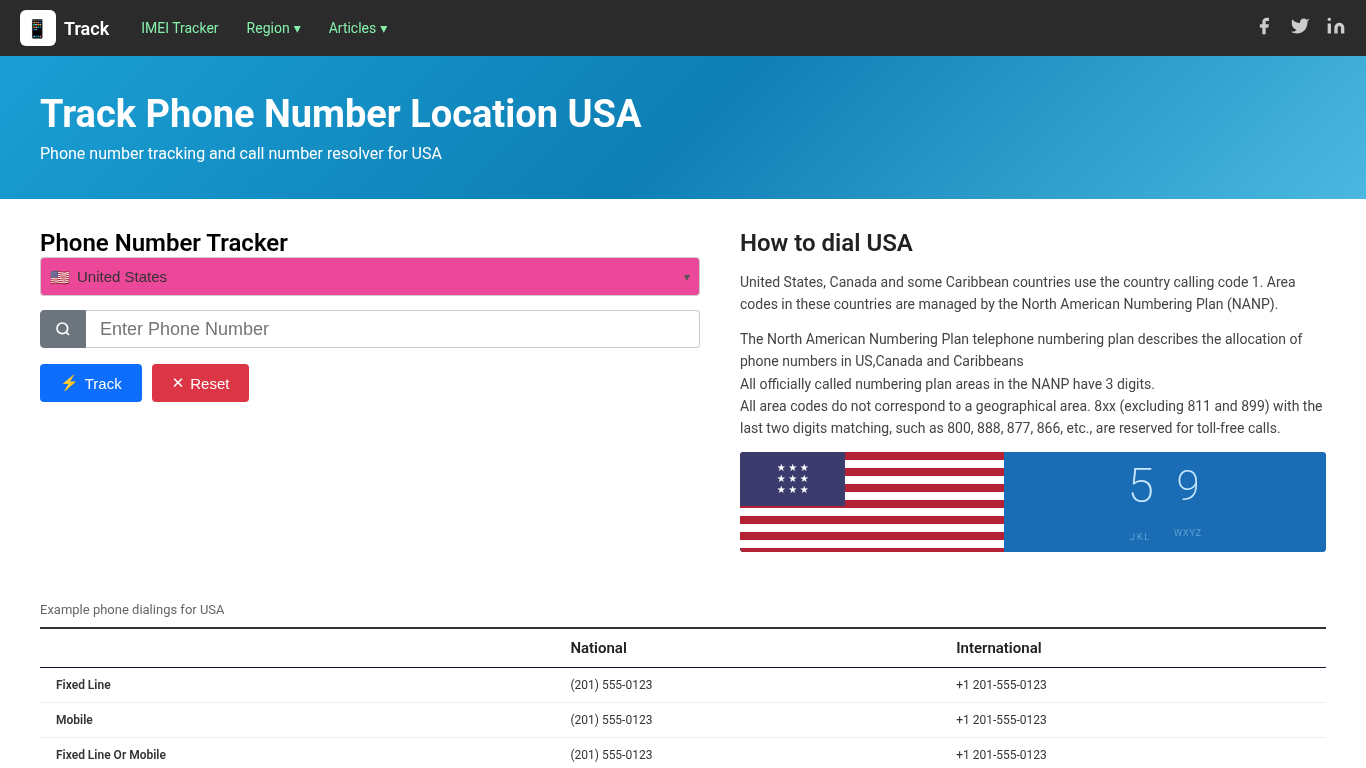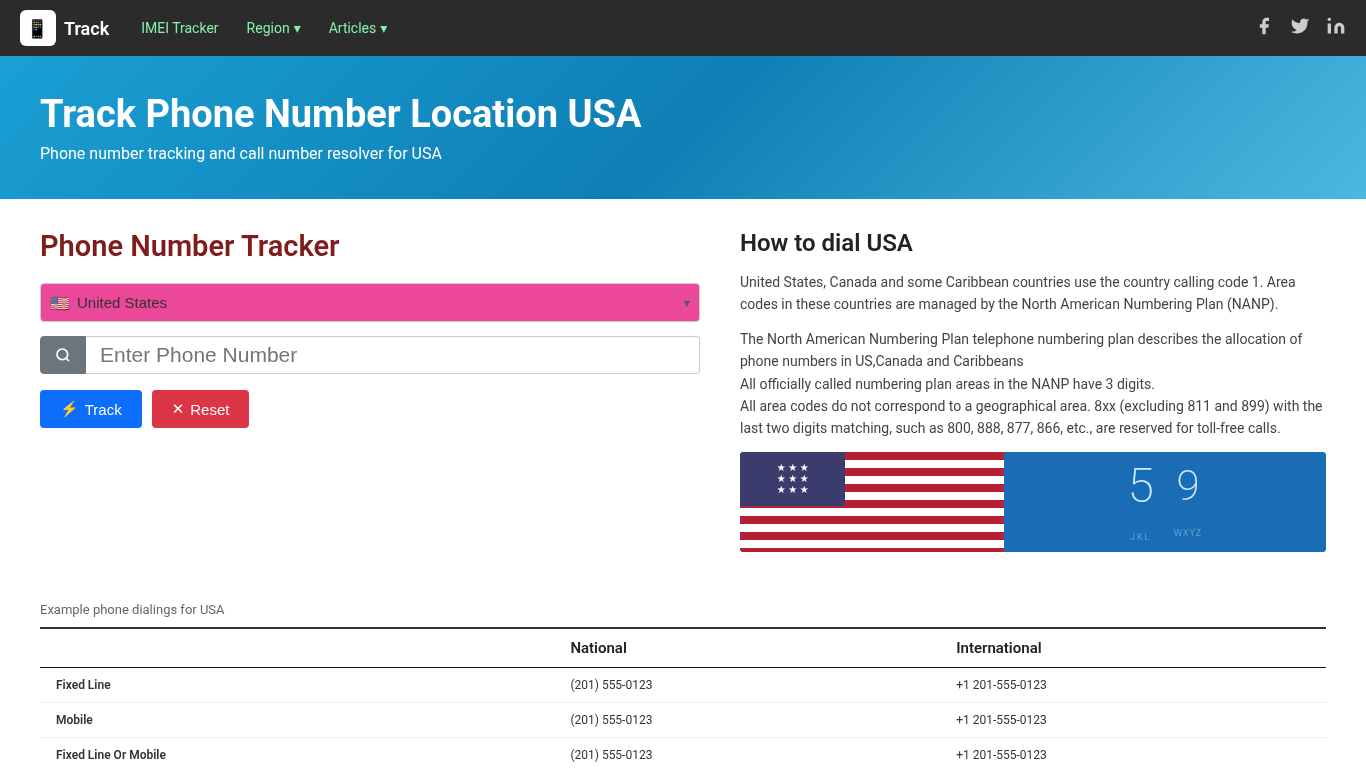--- a/index.html
+++ b/index.html
@@ -89,24 +89,23 @@
     }
     .left-panel {
       flex: 0 0 660px;
     }
     .right-panel {
       flex: 1;
     }
 
     
     .tracker-title {
-      font-size: 29px;
+      font-size: 24px;
       font-weight: 600;
-      color: #7f1d1d;
-      margin-bottom: 20px;
+      color: #000000;
     }
     .country-select-wrapper {
       position: relative;
       margin-bottom: 14px;
     }
     .country-select {
       width: 100%;
       padding: 10px 36px 10px 36px;
       border: 1px solid #ccc;
       border-radius: 4px;
@@ -148,21 +147,21 @@
       cursor: pointer;
       font-size: 16px;
       display: flex;
       align-items: center;
     }
     .phone-input {
       flex: 1;
       border: 1px solid #ccc;
       border-left: none;
       padding: 6px 14px;
-      font-size: 21px;
+      font-size: 18px;
       border-radius: 0 4px 4px 0;
       color: #999;
       outline: none;
     }
 
     .btn-row {
       display: flex;
       gap: 10px;
     }
     .btn-track {

